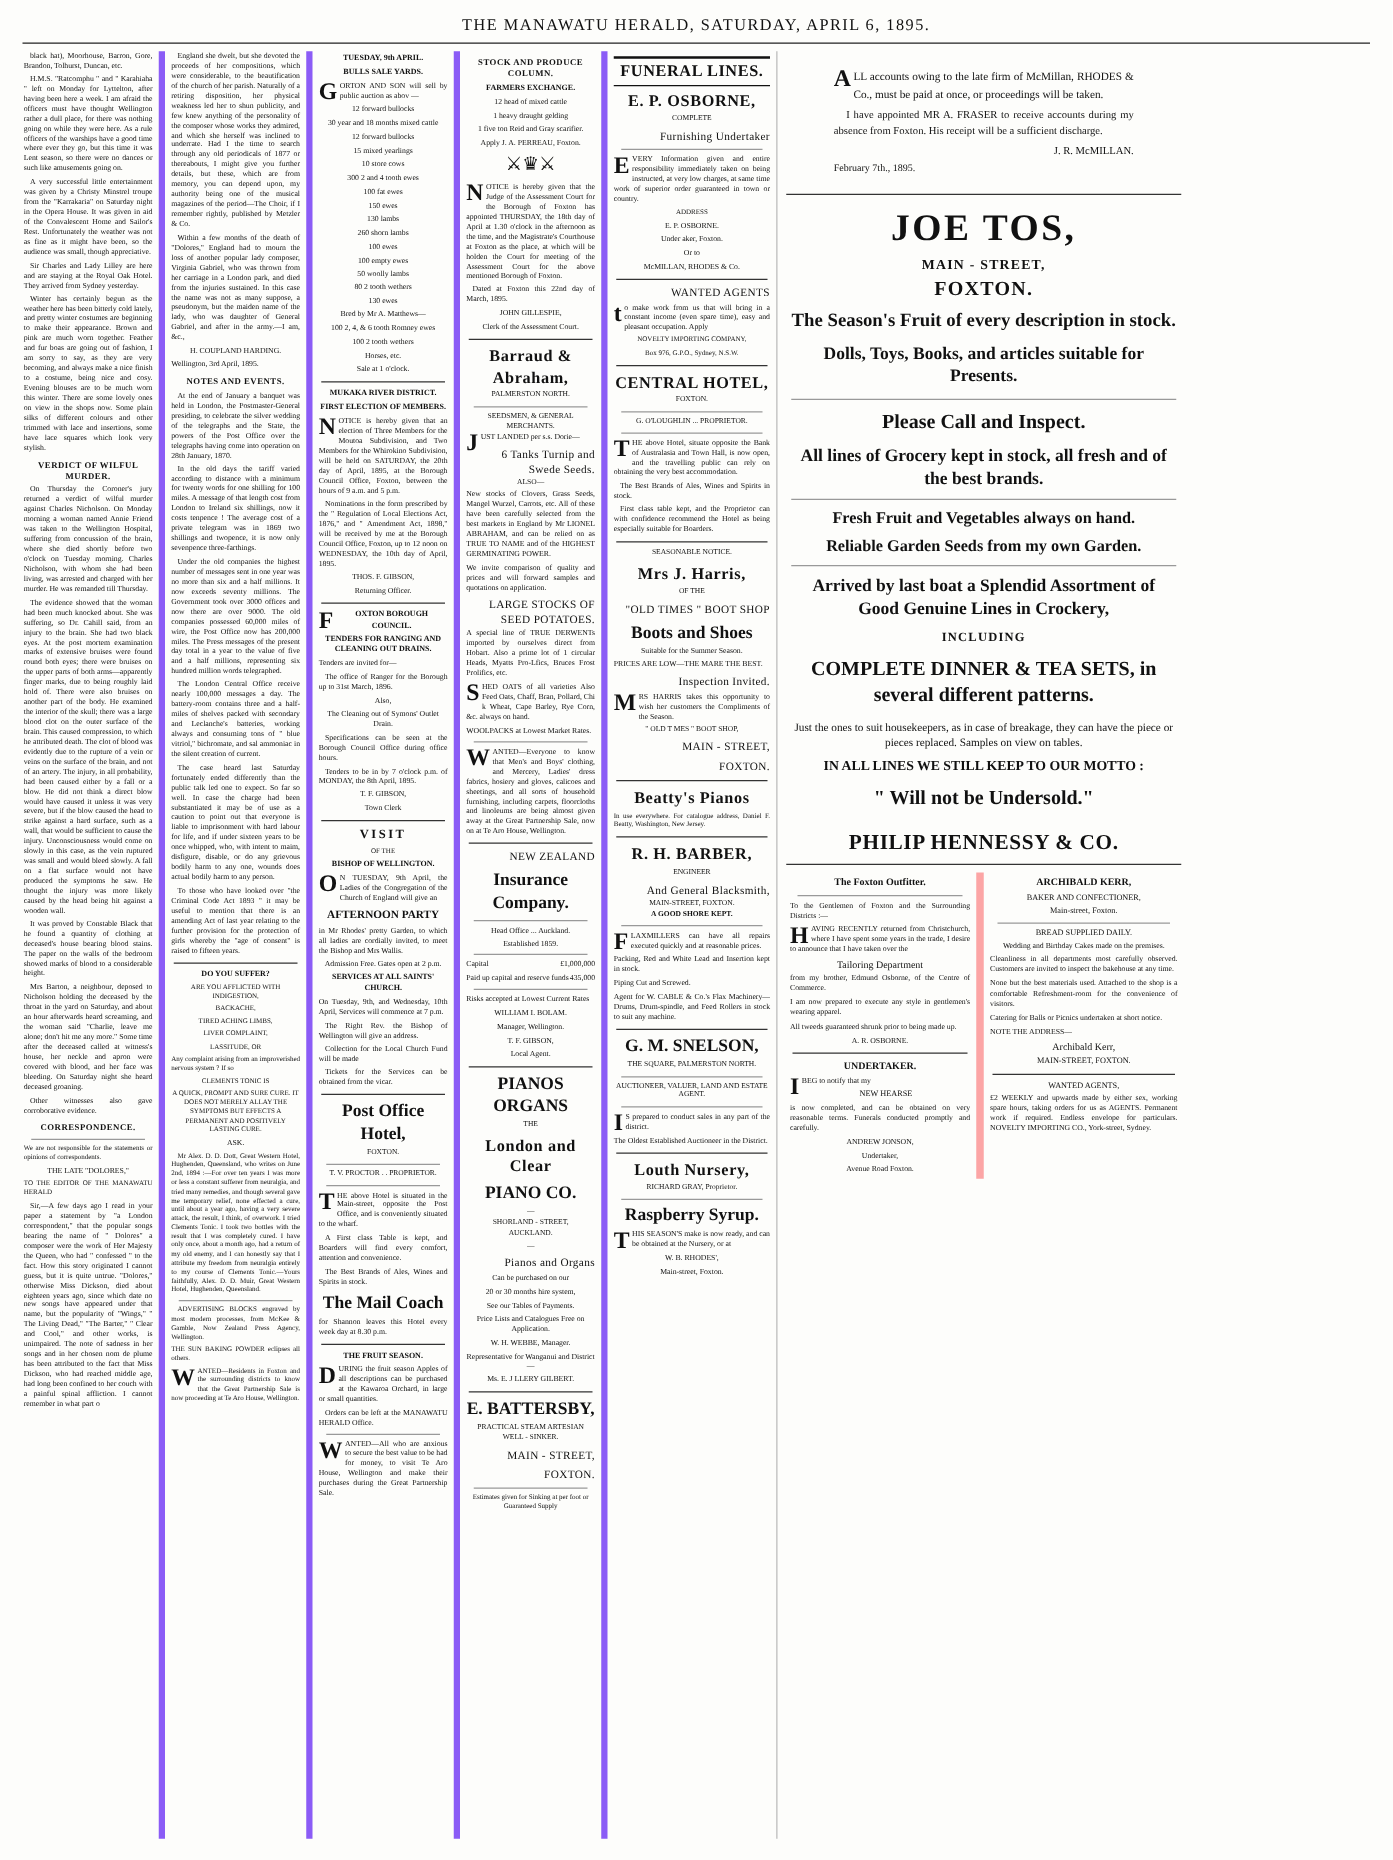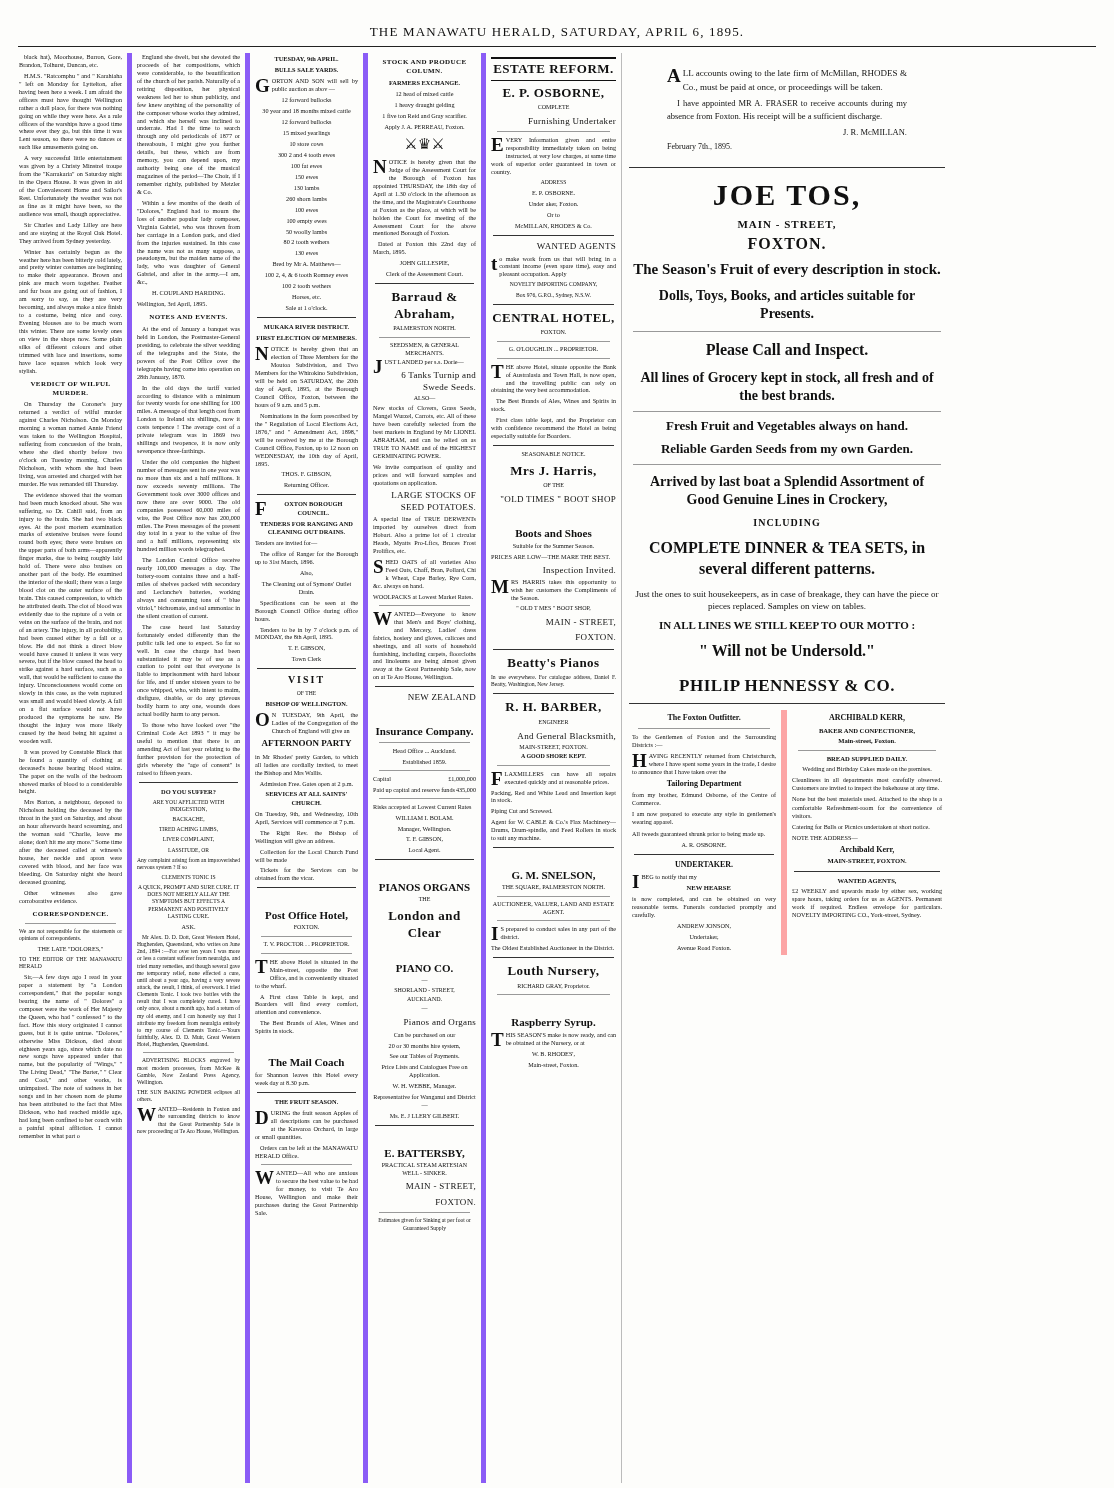--- a/index.html
+++ b/index.html
@@ -1,18 +1,18 @@
 <!DOCTYPE html>
 <html><head>
 <meta charset="utf-8">
 <style>
   html,body{margin:0;padding:0;background:#fff;}
   body{width:1114px;height:1488px;font-family:"Liberation Serif",serif;color:#111;}
   .page{width:1114px;height:1488px;position:relative;padding:0;box-sizing:border-box;background:#fdfdfb;}
-  .masthead{text-align:center;font-family:"Liberation Serif",serif;font-size:13px;letter-spacing:1.2px;padding:24px 0 6px 0;}
+  .masthead{text-align:center;font-family:"Liberation Serif",serif;font-size:13px;letter-spacing:1.2px;padding:12px 0 6px 0;}
   .rule{border-top:1px solid #222;margin:0 18px 2px 18px;}
   .cols{display:flex;padding:4px 14px 6px 14px;box-sizing:border-box;height:1440px;}
   .col{padding:0 5px;box-sizing:border-box;font-size:6.2px;line-height:1.28;text-align:justify;}
   .c1,.c2,.c3,.c4{width:118px;border-right:5px solid #8b5cf6;}
   .c5{width:136px;border-right:1px solid #bbb;}
   .c6{width:330px;}
   .col p{margin:0 0 3px 0;text-indent:5px;}
   .col p.ni{text-indent:0;}
   h2.hd{font-size:7px;text-align:center;margin:5px 0 3px 0;font-weight:bold;letter-spacing:.4px;text-transform:uppercase;}
   h3.sub{font-size:6.4px;text-align:center;margin:2px 0 3px 0;font-weight:bold;}
@@ -32,23 +32,23 @@
   .bigad .t8{font-size:16px;font-weight:bold;margin:8px 4px;line-height:1.3;}
   .bigad .t9{font-size:10px;font-weight:bold;letter-spacing:1px;margin:4px 0;}
   .bigad .t10{font-size:14px;font-weight:bold;margin:6px 4px;line-height:1.3;}
   .bigad .t11{font-size:9px;font-weight:normal;margin:6px 6px;line-height:1.35;}
   .bigad .t12{font-size:13px;font-weight:bold;margin:6px 4px;}
   .bigad .t13{font-size:17px;font-weight:bold;letter-spacing:.5px;margin:14px 0 6px;}
   .three{display:flex;margin-top:6px;}
   .three .sub3{width:110px;padding:0 5px;box-sizing:border-box;font-size:6.2px;line-height:1.3;text-align:justify;border-right:6px solid #fca5a5;}
   .three .sub3:last-child{border-right:none;}
   .three h4{font-size:8px;text-align:center;margin:3px 0;font-weight:bold;}
-  .three h5{font-size:6.6px;text-align:center;margin:2px 0;font-weight:bold;}
+  .three h5{font-size:6.6px;text-align:center;margin:2px 0;font-weight:normal;}
   .ad-head{font-size:9px;font-weight:normal;text-align:right;margin:4px 0 2px;letter-spacing:.3px;}
-  .ad-head2{font-size:11px;font-weight:bold;text-align:center;margin:20px 0 2px;}
+  .ad-head2{font-size:14px;font-weight:bold;text-align:center;margin:4px 0 2px;}
   .ad-head3{font-size:13px;font-weight:bold;text-align:center;margin:4px 0 3px;letter-spacing:.5px;}
   .ad-sm{font-size:6px;text-align:center;margin:1px 0;}
   .crest{text-align:center;font-size:15px;margin:4px 0;}
   .sigr{text-align:right;font-size:6.2px;margin:2px 0;}
 </style>
 </head>
 <body>
 
 <div class="page">
 
@@ -250,21 +250,21 @@
       <div class="blk"></div>
       <div class="ad-head2">E. BATTERSBY,</div>
       <div class="ad-sm">PRACTICAL STEAM ARTESIAN WELL - SINKER.</div>
       <div class="ad-head">MAIN - STREET,</div>
       <div class="ad-head">FOXTON.</div>
       <div class="thin"></div>
       <p class="ni ctr small">Estimates given for Sinking at per foot or Guaranteed Supply</p>
     </div>
 
     <div class="col c5">
-      <div class="ad-head3" style="border-top:2px solid #111;border-bottom:1px solid #111;padding:2px 0">ESTATE REFORM.</div>
+      <div class="ad-head3" style="border-top:2px solid #111;border-bottom:1px solid #111;padding:2px 0">FUNERAL LINES.</div>
       <div class="ad-head3">E. P. OSBORNE,</div>
       <div class="ad-sm">COMPLETE</div>
       <div class="ad-head">Furnishing Undertaker</div>
       <div class="thin"></div>
       <p class="ni dropcap">EVERY Information given and entire responsibility immediately taken on being instructed, at very low charges, at same time work of superior order guaranteed in town or country.</p>
       <p class="ni ctr small">ADDRESS</p>
       <p class="ni ctr">E. P. OSBORNE.</p>
       <p class="ni ctr">Under aker, Foxton.</p>
       <p class="ni ctr">Or to</p>
       <p class="ni ctr">McMILLAN, RHODES &amp; Co.</p>

